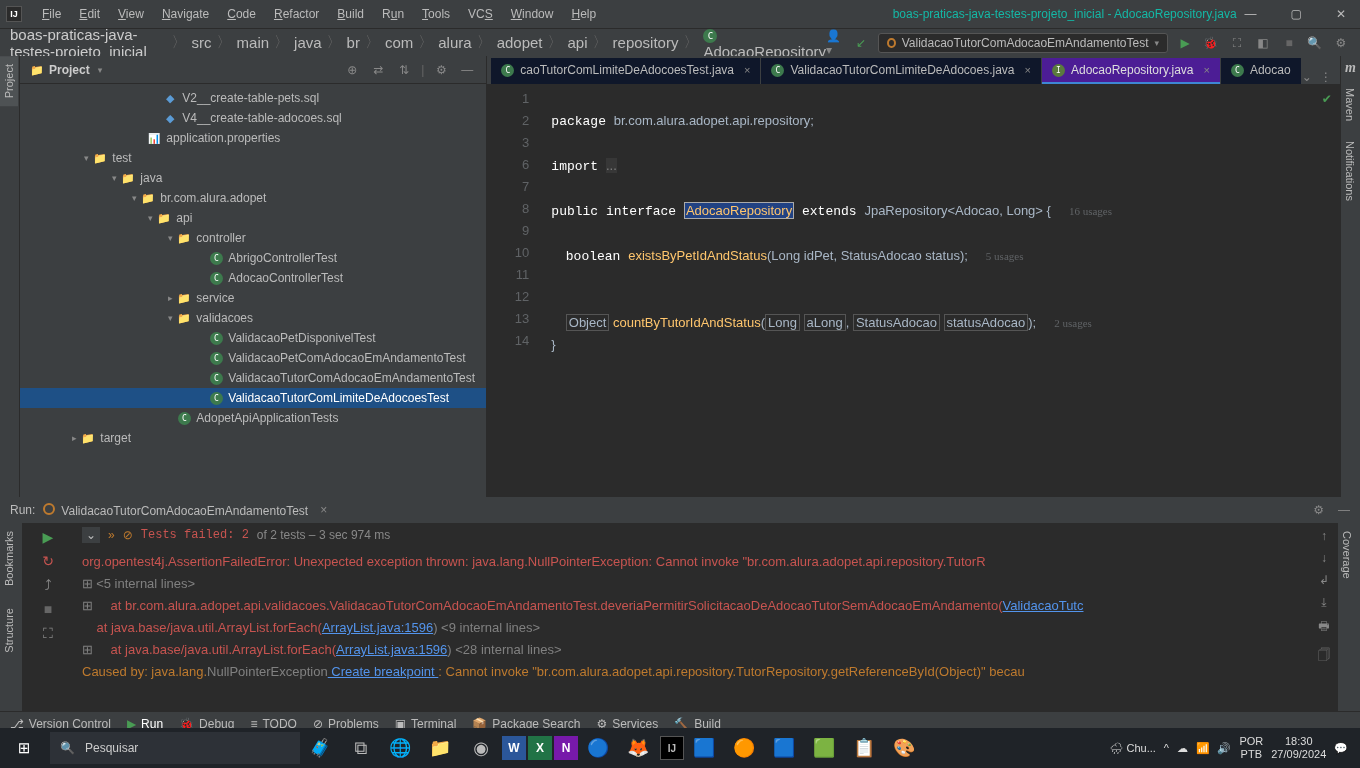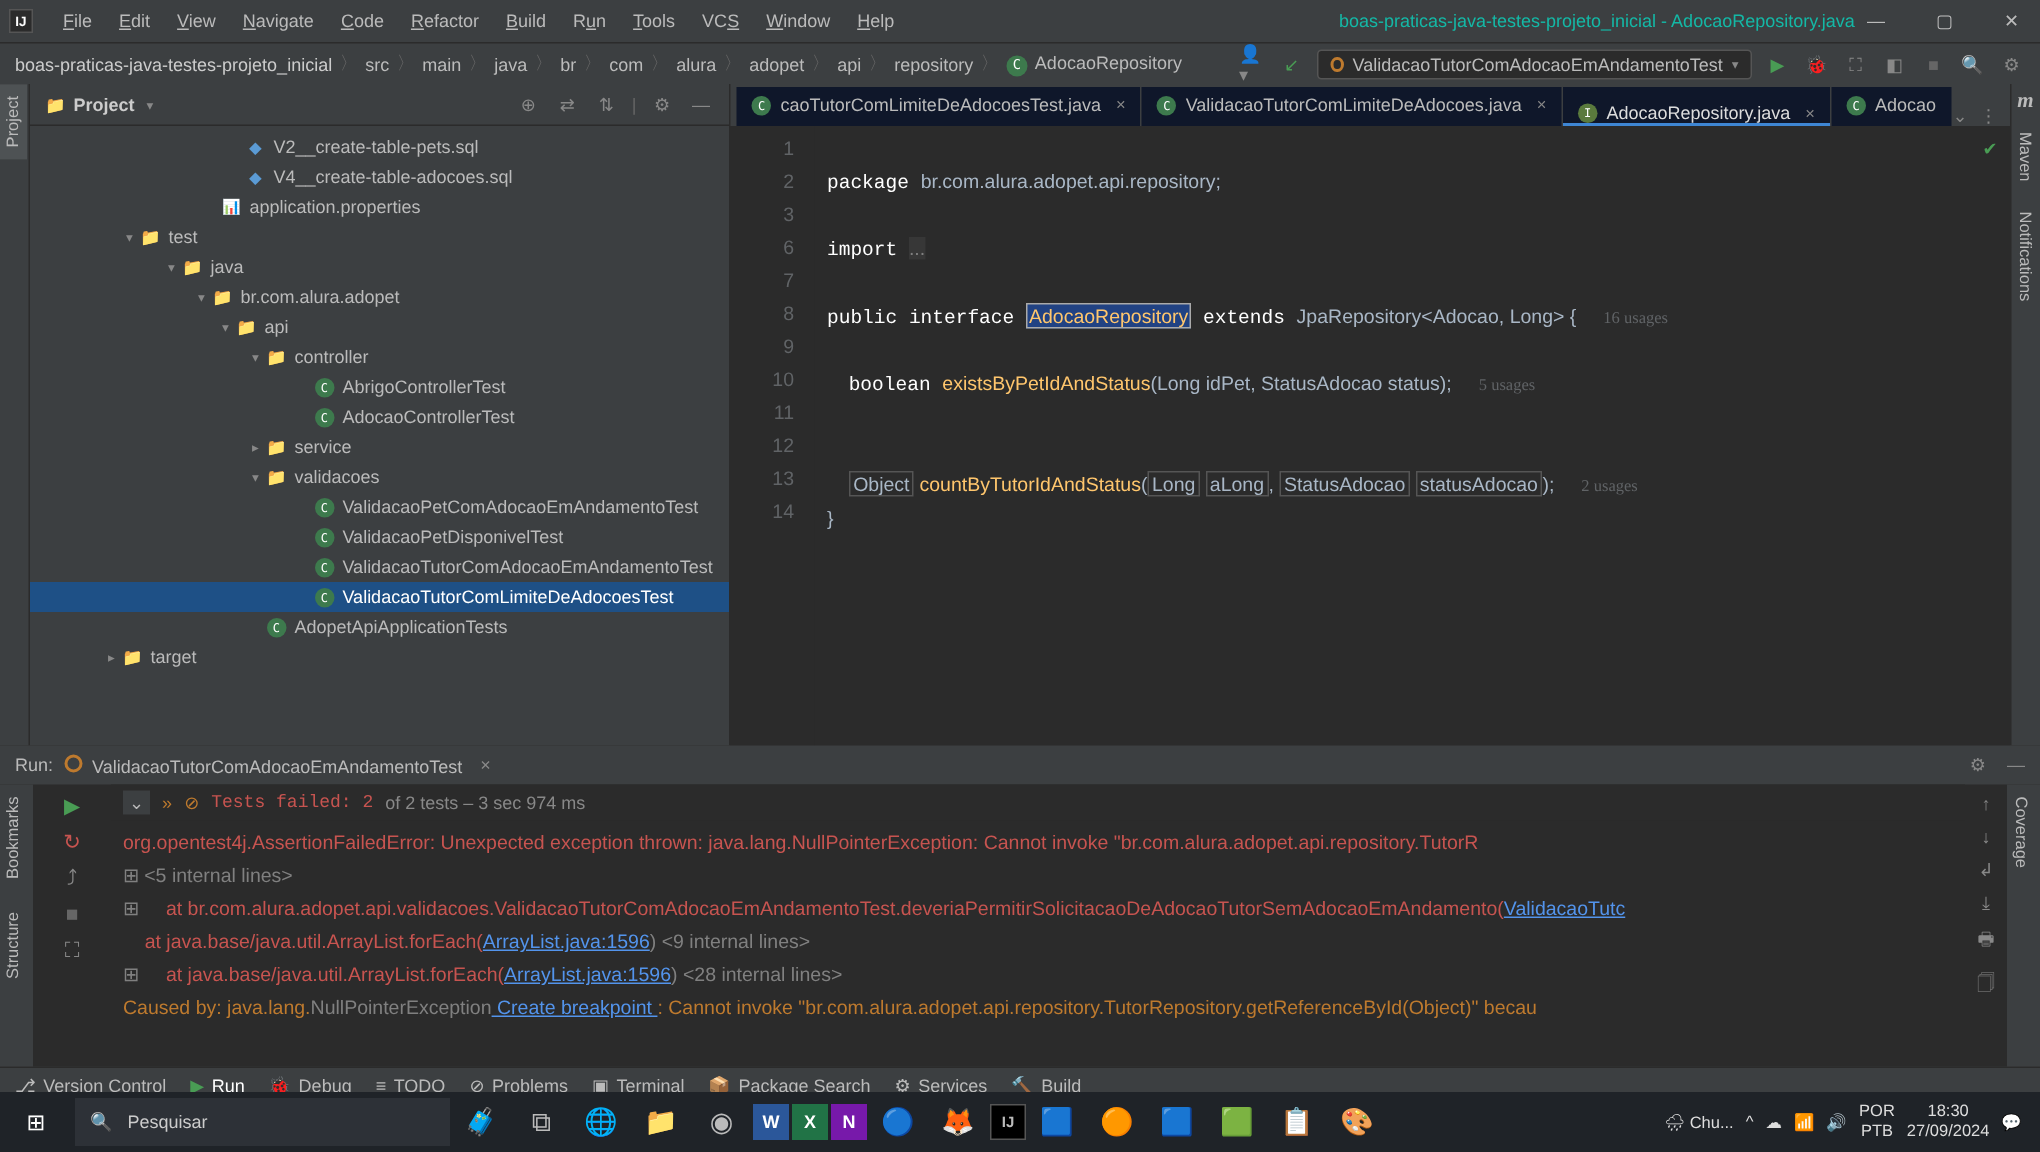--- a/index.html
+++ b/index.html
@@ -8,21 +8,21 @@
 .titlebar { height:28px; background:#3c3f41; display:flex; align-items:center; padding:0 6px; }
 .titlebar .logo { width:16px; height:16px; background:#2b2b2b; color:#fff; font-size:9px; font-weight:bold; display:flex; align-items:center; justify-content:center; margin-right:12px; border:1px solid #555; }
 .menu { display:flex; gap:2px; }
 .menu span { padding:3px 8px; cursor:default; }
 .menu span u { text-decoration:underline; }
 .titlebar .title { flex:1; text-align:right; color:#14b8a6; font-size:12px; }
 .winctl { display:flex; gap:18px; margin-left:auto; color:#bbb; font-size:12px; }
 .winctl span { padding:3px 8px; }
 
 .navbar { height:28px; background:#3c3f41; border-top:1px solid #2b2b2b; display:flex; align-items:center; padding:0 10px; }
-.crumbs { display:flex; align-items:center; gap:2px; font-size:12px; }
+.crumbs { display:flex; align-items:center; gap:2px; font-size:15px; }
 .crumbs .sep { color:#666; margin:0 3px; }
 .crumbs b { font-weight:normal; color:#ccc; }
 .crumbs .klass::before { content:"C"; background:#3d7a4d; color:#fff; border-radius:50%; width:14px; height:14px; display:inline-flex; align-items:center; justify-content:center; font-size:9px; margin-right:5px; font-family:monospace; }
 .navbar .right { margin-left:auto; display:flex; align-items:center; gap:8px; }
 .run-config { background:#2b2b2b; border:1px solid #555; border-radius:3px; padding:2px 8px; display:flex; align-items:center; gap:6px; font-size:12px; width:290px; }
 .run-config::before { content:""; width:6px; height:6px; border:2px solid #be7a2e; border-radius:50%; display:inline-block; }
 .run-config::after { content:"▾"; color:#888; margin-left:auto; font-size:9px; }
 .tool-ico { width:18px; height:18px; display:flex; align-items:center; justify-content:center; color:#888; }
 .play { color:#499c54; }
 .bug { color:#499c54; }
@@ -47,21 +47,21 @@
 .tree .sql::before { content:"◆"; color:#5b9bd5; }
 .tree .props::before { content:"📊"; color:#7a9ec2; font-size:10px; }
 .tree .folder::before { content:"📁"; color:#b7926d; font-size:11px; }
 .tree .folder-g::before { content:"📁"; color:#6a8759; font-size:11px; }
 .tree .pkg::before { content:"📁"; color:#888; font-size:11px; }
 .tree .cls::before { content:"C"; background:#3d7a4d; color:#fff; border-radius:50%; width:13px; height:13px; display:inline-flex; align-items:center; justify-content:center; font-size:8px; font-family:monospace; }
 
 .editor { flex:1; display:flex; flex-direction:column; background:#2b2b2b; }
 .tabs { height:28px; display:flex; align-items:flex-end; background:#3c3f41; padding-left:4px; gap:1px; overflow:hidden; }
 .tab-item { height:26px; background:#0f172a; padding:0 10px; display:flex; align-items:center; gap:6px; font-size:12px; color:#bbb; border-bottom:2px solid transparent; white-space:nowrap; }
-.tab-item.active { background:#0f172a; border-bottom:2px solid #3e86d4; color:#ddd;align-items:flex-end; }
+.tab-item.active { background:#4c1d95; border-bottom:2px solid #3e86d4; color:#ddd; }
 .tab-item::before { content:"C"; background:#3d7a4d; color:#fff; border-radius:50%; width:13px; height:13px; display:inline-flex; align-items:center; justify-content:center; font-size:8px; font-family:monospace; }
 .tab-item.iface::before { content:"I"; background:#5a7a3d; }
 .tab-item .x { color:#888; font-size:11px; margin-left:4px; }
 .tabs-r { margin-left:auto; display:flex; gap:8px; padding-right:8px; color:#888; }
 
 .code { flex:1; display:flex; font-family:"JetBrains Mono",Consolas,monospace; font-size:13px; line-height:22px; position:relative; }
 .gutter { width:56px; text-align:right; color:#606366; padding:4px 14px 0 0; user-select:none; background:#2b2b2b; }
 .gutter div { height:22px; }
 .src { flex:1; padding:4px 0 0 8px; white-space:pre; position:relative; }
 .kw { color:#ffffff;font-family:Liberation Mono, monospace; }
@@ -247,26 +247,26 @@
           <span>service</span>
         </div>
         <div class="row" style="padding-left: 144px;">
           <span class="arrow">▾</span>
           <span class="ico pkg"></span>
           <span>validacoes</span>
         </div>
         <div class="row" style="padding-left: 176px;">
           <span class="arrow"></span>
           <span class="ico cls"></span>
+          <span>ValidacaoPetDisponivelTest</span>
+        </div>
+        <div class="row" style="padding-left: 176px;">
+          <span class="arrow"></span>
+          <span class="ico cls"></span>
           <span>ValidacaoPetComAdocaoEmAndamentoTest</span>
-        </div>
-        <div class="row" style="padding-left: 176px;">
-          <span class="arrow"></span>
-          <span class="ico cls"></span>
-          <span>ValidacaoPetDisponivelTest</span>
         </div>
         <div class="row" style="padding-left: 176px;">
           <span class="arrow"></span>
           <span class="ico cls"></span>
           <span>ValidacaoTutorComAdocaoEmAndamentoTest</span>
         </div>
         <div class="row sel" style="padding-left: 176px;">
           <span class="arrow"></span>
           <span class="ico cls"></span>
           <span>ValidacaoTutorComLimiteDeAdocoesTest</span>

